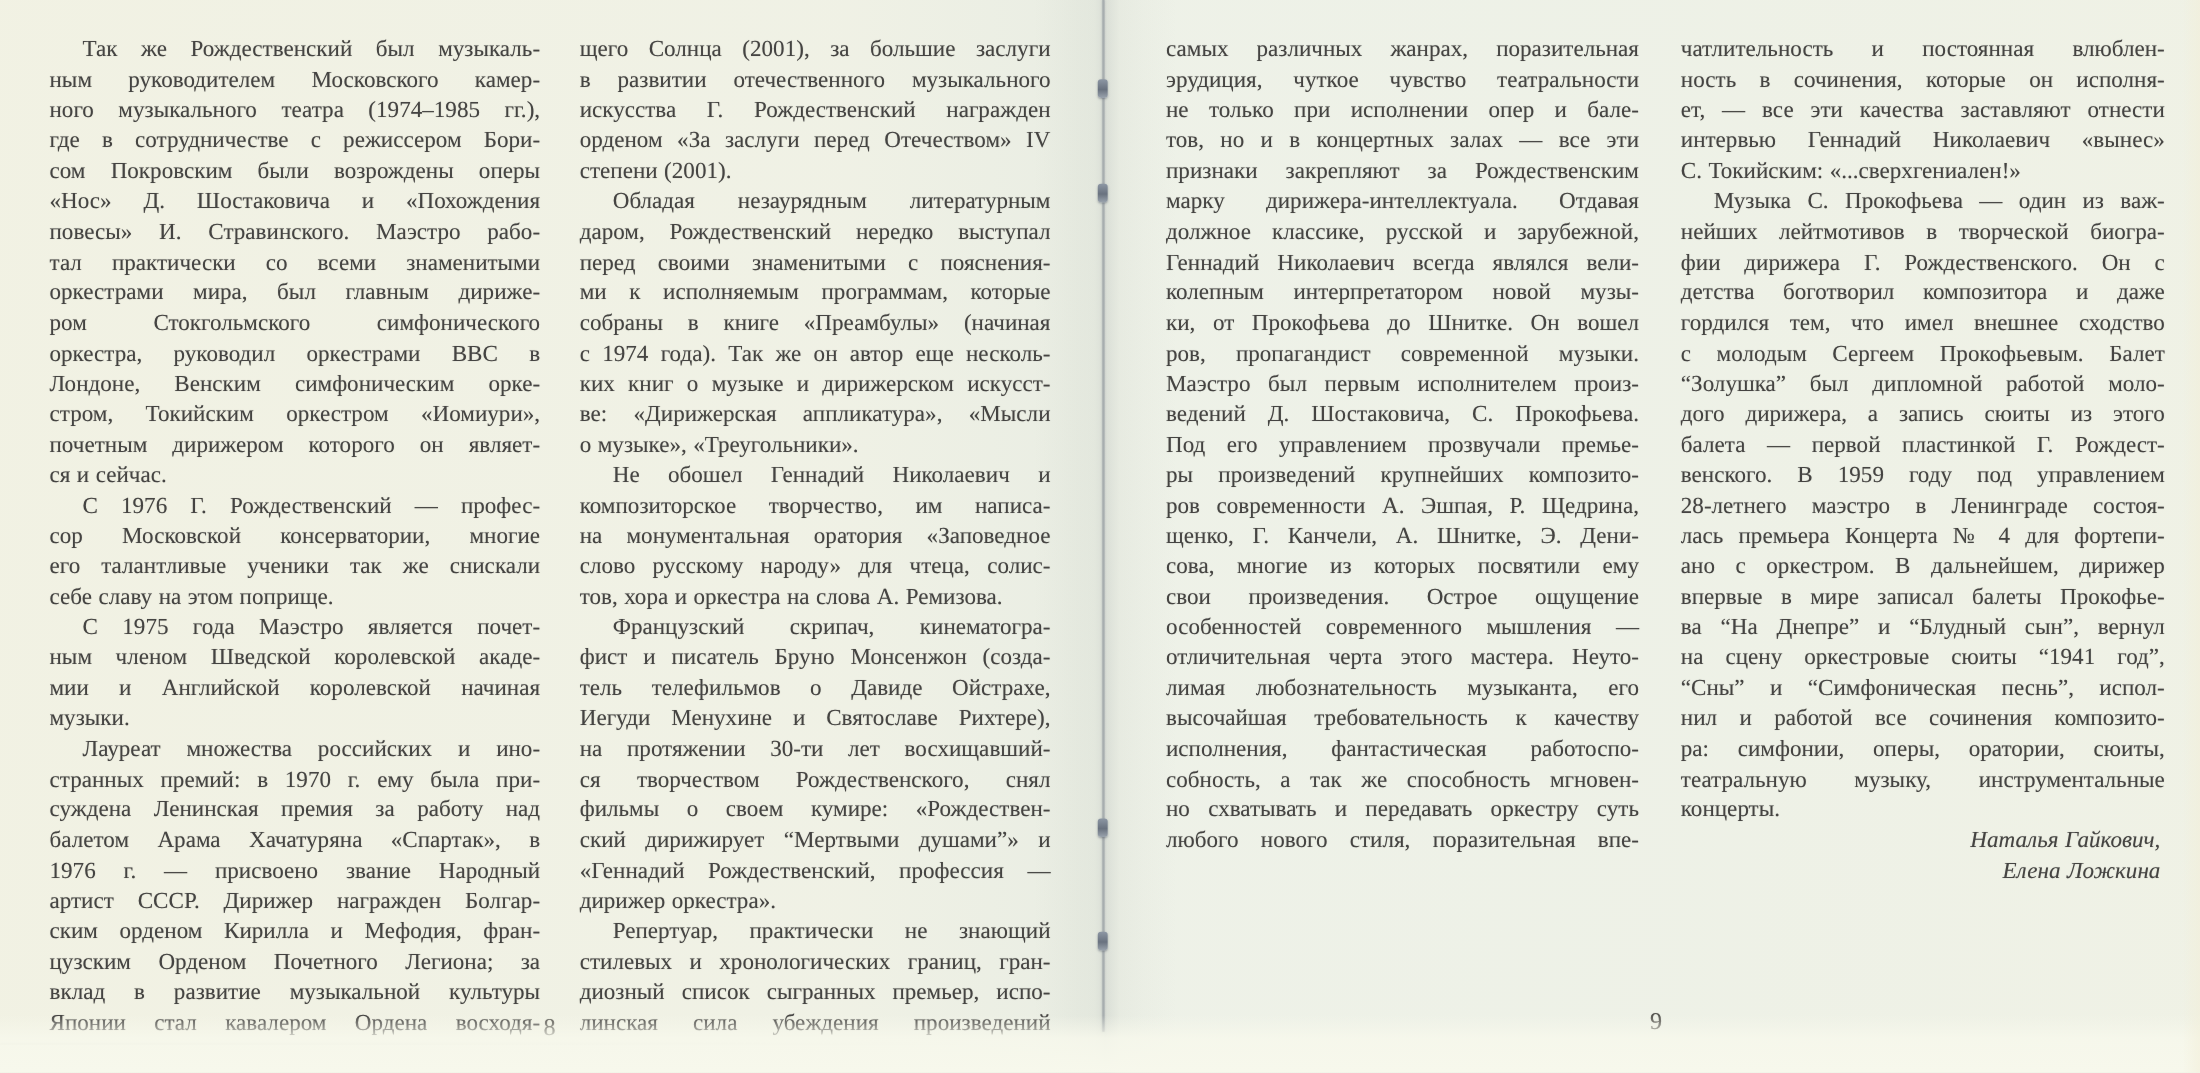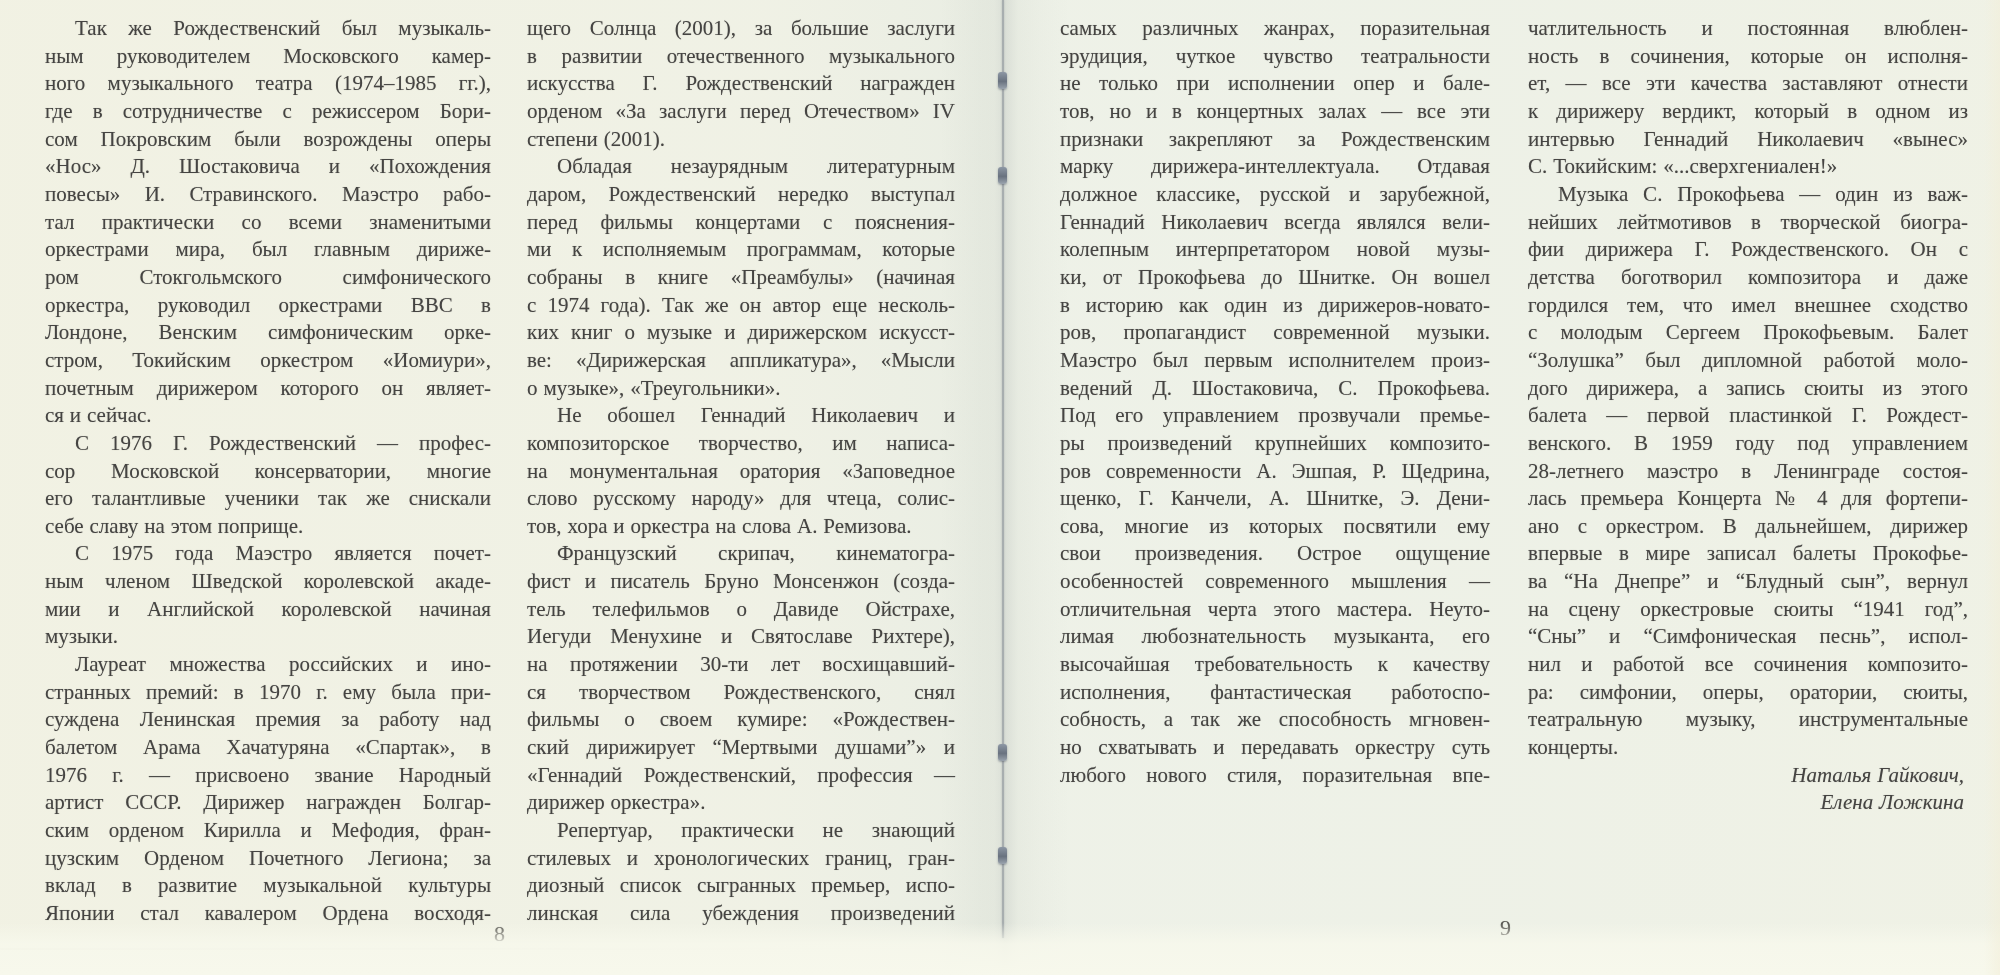--- a/index.html
+++ b/index.html
@@ -59,21 +59,21 @@
     border-radius: 2px;
     pointer-events: none;
   }
   .scan-right-edge {
     position: absolute; top: 0; bottom: 0; right: 0; width: 16px;
     background: linear-gradient(to right, rgba(243,240,220,0), rgba(242,238,216,0.55));
     pointer-events: none;
   }
 
   .col {
-    position: absolute; top: 15px;
+    position: absolute; top: 31px;
     font-size: 21px;
     line-height: 27.65px;
     color: var(--ink, #454442);
     text-shadow: 0 0 1px rgba(70,69,66,0.35);
     word-spacing: 0.03em;
   }
   .col-1 { left: 45px;   width: 446px; }
   .col-2 { left: 527px;  width: 428px; }
   .col-3 { left: 1060px; width: 430px; }
   .col-4 { left: 1528px; width: 440px; }
@@ -139,21 +139,21 @@
     <div class="ln">Японии стал кавалером Ордена восходя-</div>
   </div>
 <div class="col col-2">
     <div class="ln">щего Солнца (2001), за большие заслуги</div>
     <div class="ln">в развитии отечественного музыкального</div>
     <div class="ln">искусства Г. Рождественский награжден</div>
     <div class="ln">орденом «За заслуги перед Отечеством» IV</div>
     <div class="ln end">степени (2001).</div>
     <div class="ln ind">Обладая незаурядным литературным</div>
     <div class="ln">даром, Рождественский нередко выступал</div>
-    <div class="ln">перед фильмы концертами с пояснения-</div>
+    <div class="ln">перед своими знаменитыми с пояснения-</div>
     <div class="ln">ми к исполняемым программам, которые</div>
     <div class="ln">собраны в книге «Преамбулы» (начиная</div>
     <div class="ln">с 1974 года). Так же он автор еще несколь-</div>
     <div class="ln">ких книг о музыке и дирижерском искусст-</div>
     <div class="ln">ве: «Дирижерская аппликатура», «Мысли</div>
     <div class="ln end">о музыке», «Треугольники».</div>
     <div class="ln ind">Не обошел Геннадий Николаевич и</div>
     <div class="ln">композиторское творчество, им написа-</div>
     <div class="ln">на монументальная оратория «Заповедное</div>
     <div class="ln">слово русскому народу» для чтеца, солис-</div>
@@ -177,21 +177,20 @@
     <div class="ln">самых различных жанрах, поразительная</div>
     <div class="ln">эрудиция, чуткое чувство театральности</div>
     <div class="ln">не только при исполнении опер и бале-</div>
     <div class="ln">тов, но и в концертных залах — все эти</div>
     <div class="ln">признаки закрепляют за Рождественским</div>
     <div class="ln">марку дирижера-интеллектуала. Отдавая</div>
     <div class="ln">должное классике, русской и зарубежной,</div>
     <div class="ln">Геннадий Николаевич всегда являлся вели-</div>
     <div class="ln">колепным интерпретатором новой музы-</div>
     <div class="ln">ки, от Прокофьева до Шнитке. Он вошел</div>
-    <div class="ln">в историю как один из дирижеров-новато-</div>
     <div class="ln">ров, пропагандист современной музыки.</div>
     <div class="ln">Маэстро был первым исполнителем произ-</div>
     <div class="ln">ведений Д. Шостаковича, С. Прокофьева.</div>
     <div class="ln">Под его управлением прозвучали премье-</div>
     <div class="ln">ры произведений крупнейших композито-</div>
     <div class="ln">ров современности А. Эшпая, Р. Щедрина,</div>
     <div class="ln">щенко, Г. Канчели, А. Шнитке, Э. Дени-</div>
     <div class="ln">сова, многие из которых посвятили ему</div>
     <div class="ln">свои произведения. Острое ощущение</div>
     <div class="ln">особенностей современного мышления —</div>
@@ -200,21 +199,20 @@
     <div class="ln">высочайшая требовательность к качеству</div>
     <div class="ln">исполнения, фантастическая работоспо-</div>
     <div class="ln">собность, а так же способность мгновен-</div>
     <div class="ln">но схватывать и передавать оркестру суть</div>
     <div class="ln">любого нового стиля, поразительная впе-</div>
   </div>
 <div class="col col-4">
     <div class="ln">чатлительность и постоянная влюблен-</div>
     <div class="ln">ность в сочинения, которые он исполня-</div>
     <div class="ln">ет, — все эти качества заставляют отнести</div>
-    <div class="ln">к дирижеру вердикт, который в одном из</div>
     <div class="ln">интервью Геннадий Николаевич «вынес»</div>
     <div class="ln end">С. Токийским: «...сверхгениален!»</div>
     <div class="ln ind">Музыка С. Прокофьева — один из важ-</div>
     <div class="ln">нейших лейтмотивов в творческой биогра-</div>
     <div class="ln">фии дирижера Г. Рождественского. Он с</div>
     <div class="ln">детства боготворил композитора и даже</div>
     <div class="ln">гордился тем, что имел внешнее сходство</div>
     <div class="ln">с молодым Сергеем Прокофьевым. Балет</div>
     <div class="ln">“Золушка” был дипломной работой моло-</div>
     <div class="ln">дого дирижера, а запись сюиты из этого</div>

